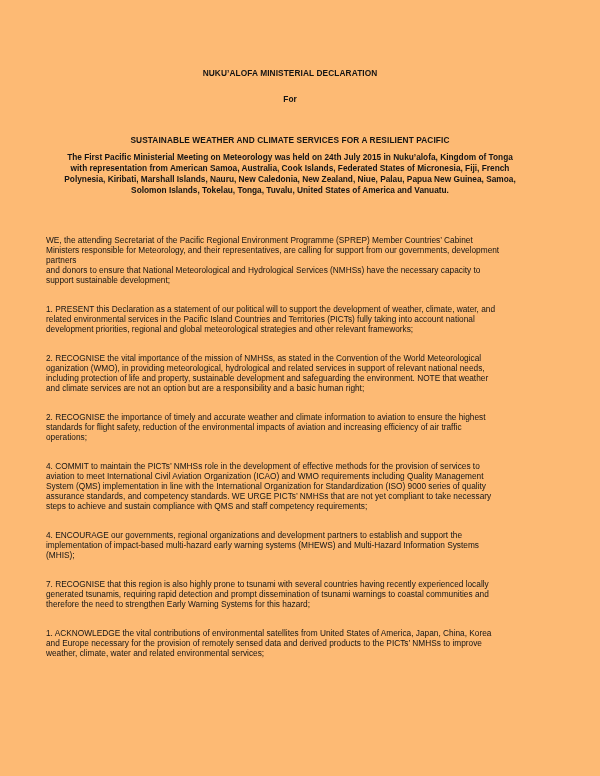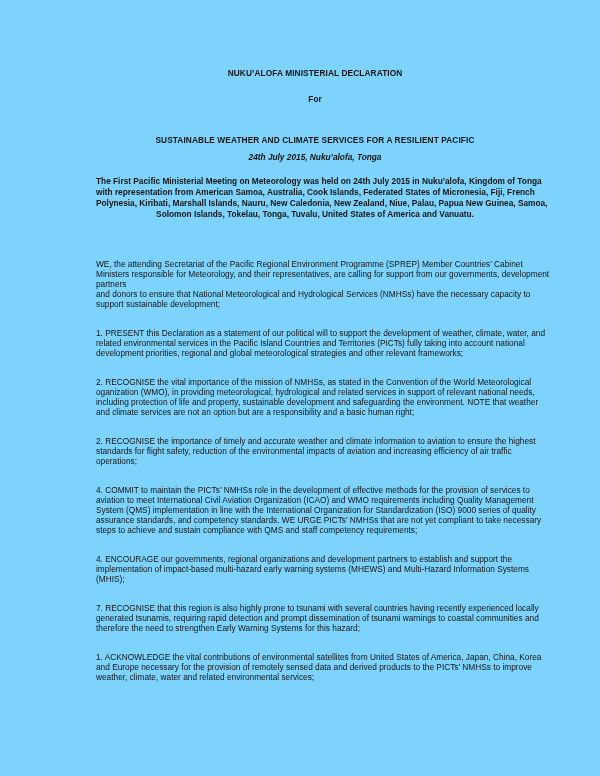--- a/index.html
+++ b/index.html
@@ -5,22 +5,22 @@
   html, body {
     margin: 0;
     padding: 0;
     background: #ffffff;
   }
   .page {
     position: relative;
     width: 600px;
     height: 776px;
     box-sizing: border-box;
-    background: #7dd3fc;
-    padding: 68px 66px 0 96px;
+    background: #fdba74;
+    padding: 68px 66px 0 46px;
     font-family: "Liberation Sans", "DejaVu Sans", sans-serif;
     font-size: 8.3px;
     color: #141414;
     overflow: hidden;
   }
   .center { text-align: center; }
   .bold   { font-weight: bold; }
   .italic { font-style: italic; }
   .pre    { white-space: pre; }
 
@@ -37,21 +37,20 @@
 <body>
 
 <div class="page">
 
   <div class="doc-title bold center pre">NUKU’ALOFA MINISTERIAL DECLARATION</div>
 
   <div class="for-word bold center pre">For</div>
 
   <div class="subtitle bold center pre">SUSTAINABLE WEATHER AND CLIMATE SERVICES FOR A RESILIENT PACIFIC</div>
 
-  <div class="dateline bold italic center pre">24th July 2015, Nuku’alofa, Tonga</div>
 
   <div class="intro bold center pre">The First Pacific Ministerial Meeting on Meteorology was held on 24th July 2015 in Nuku’alofa, Kingdom of Tonga
 with representation from American Samoa, Australia, Cook Islands, Federated States of Micronesia, Fiji, French
 Polynesia, Kiribati, Marshall Islands, Nauru, New Caledonia, New Zealand, Niue, Palau, Papua New Guinea, Samoa,
 Solomon Islands, Tokelau, Tonga, Tuvalu, United States of America and Vanuatu.</div>
 
   <div class="preamble pre">WE, the attending Secretariat of the Pacific Regional Environment Programme (SPREP) Member Countries’ Cabinet
 Ministers responsible for Meteorology, and their representatives, are calling for support from our governments, development
 partners
 and donors to ensure that National Meteorological and Hydrological Services (NMHSs) have the necessary capacity to

